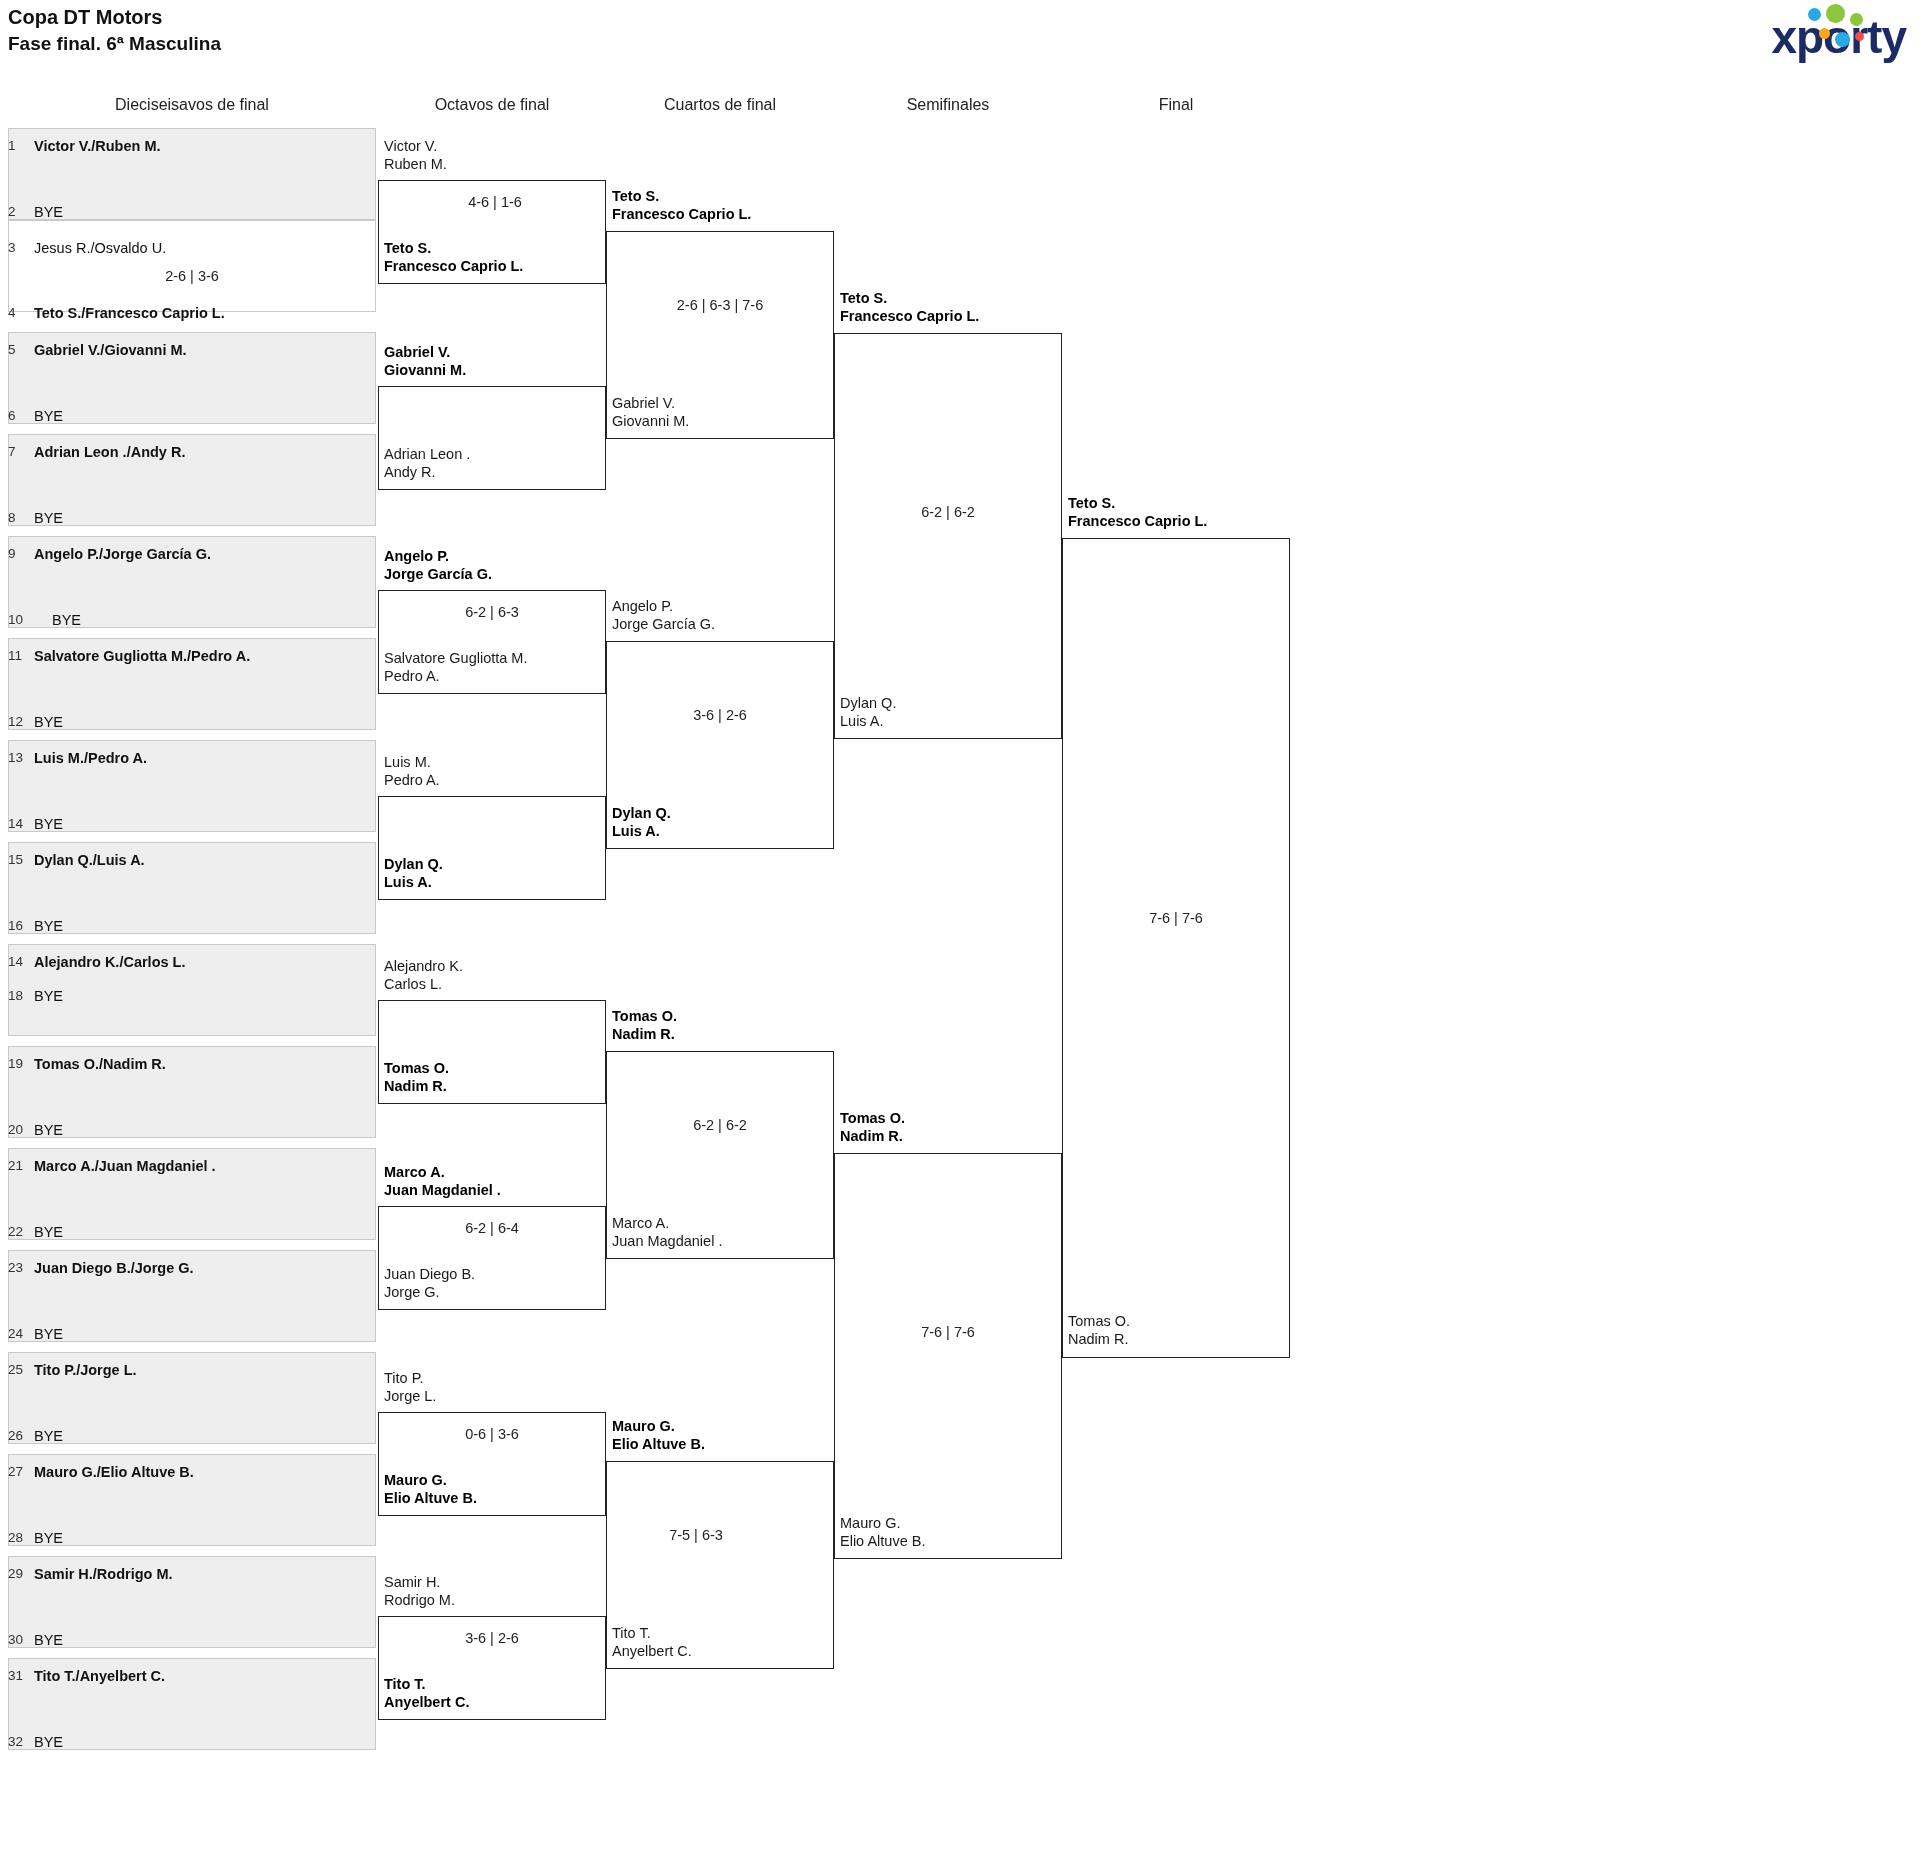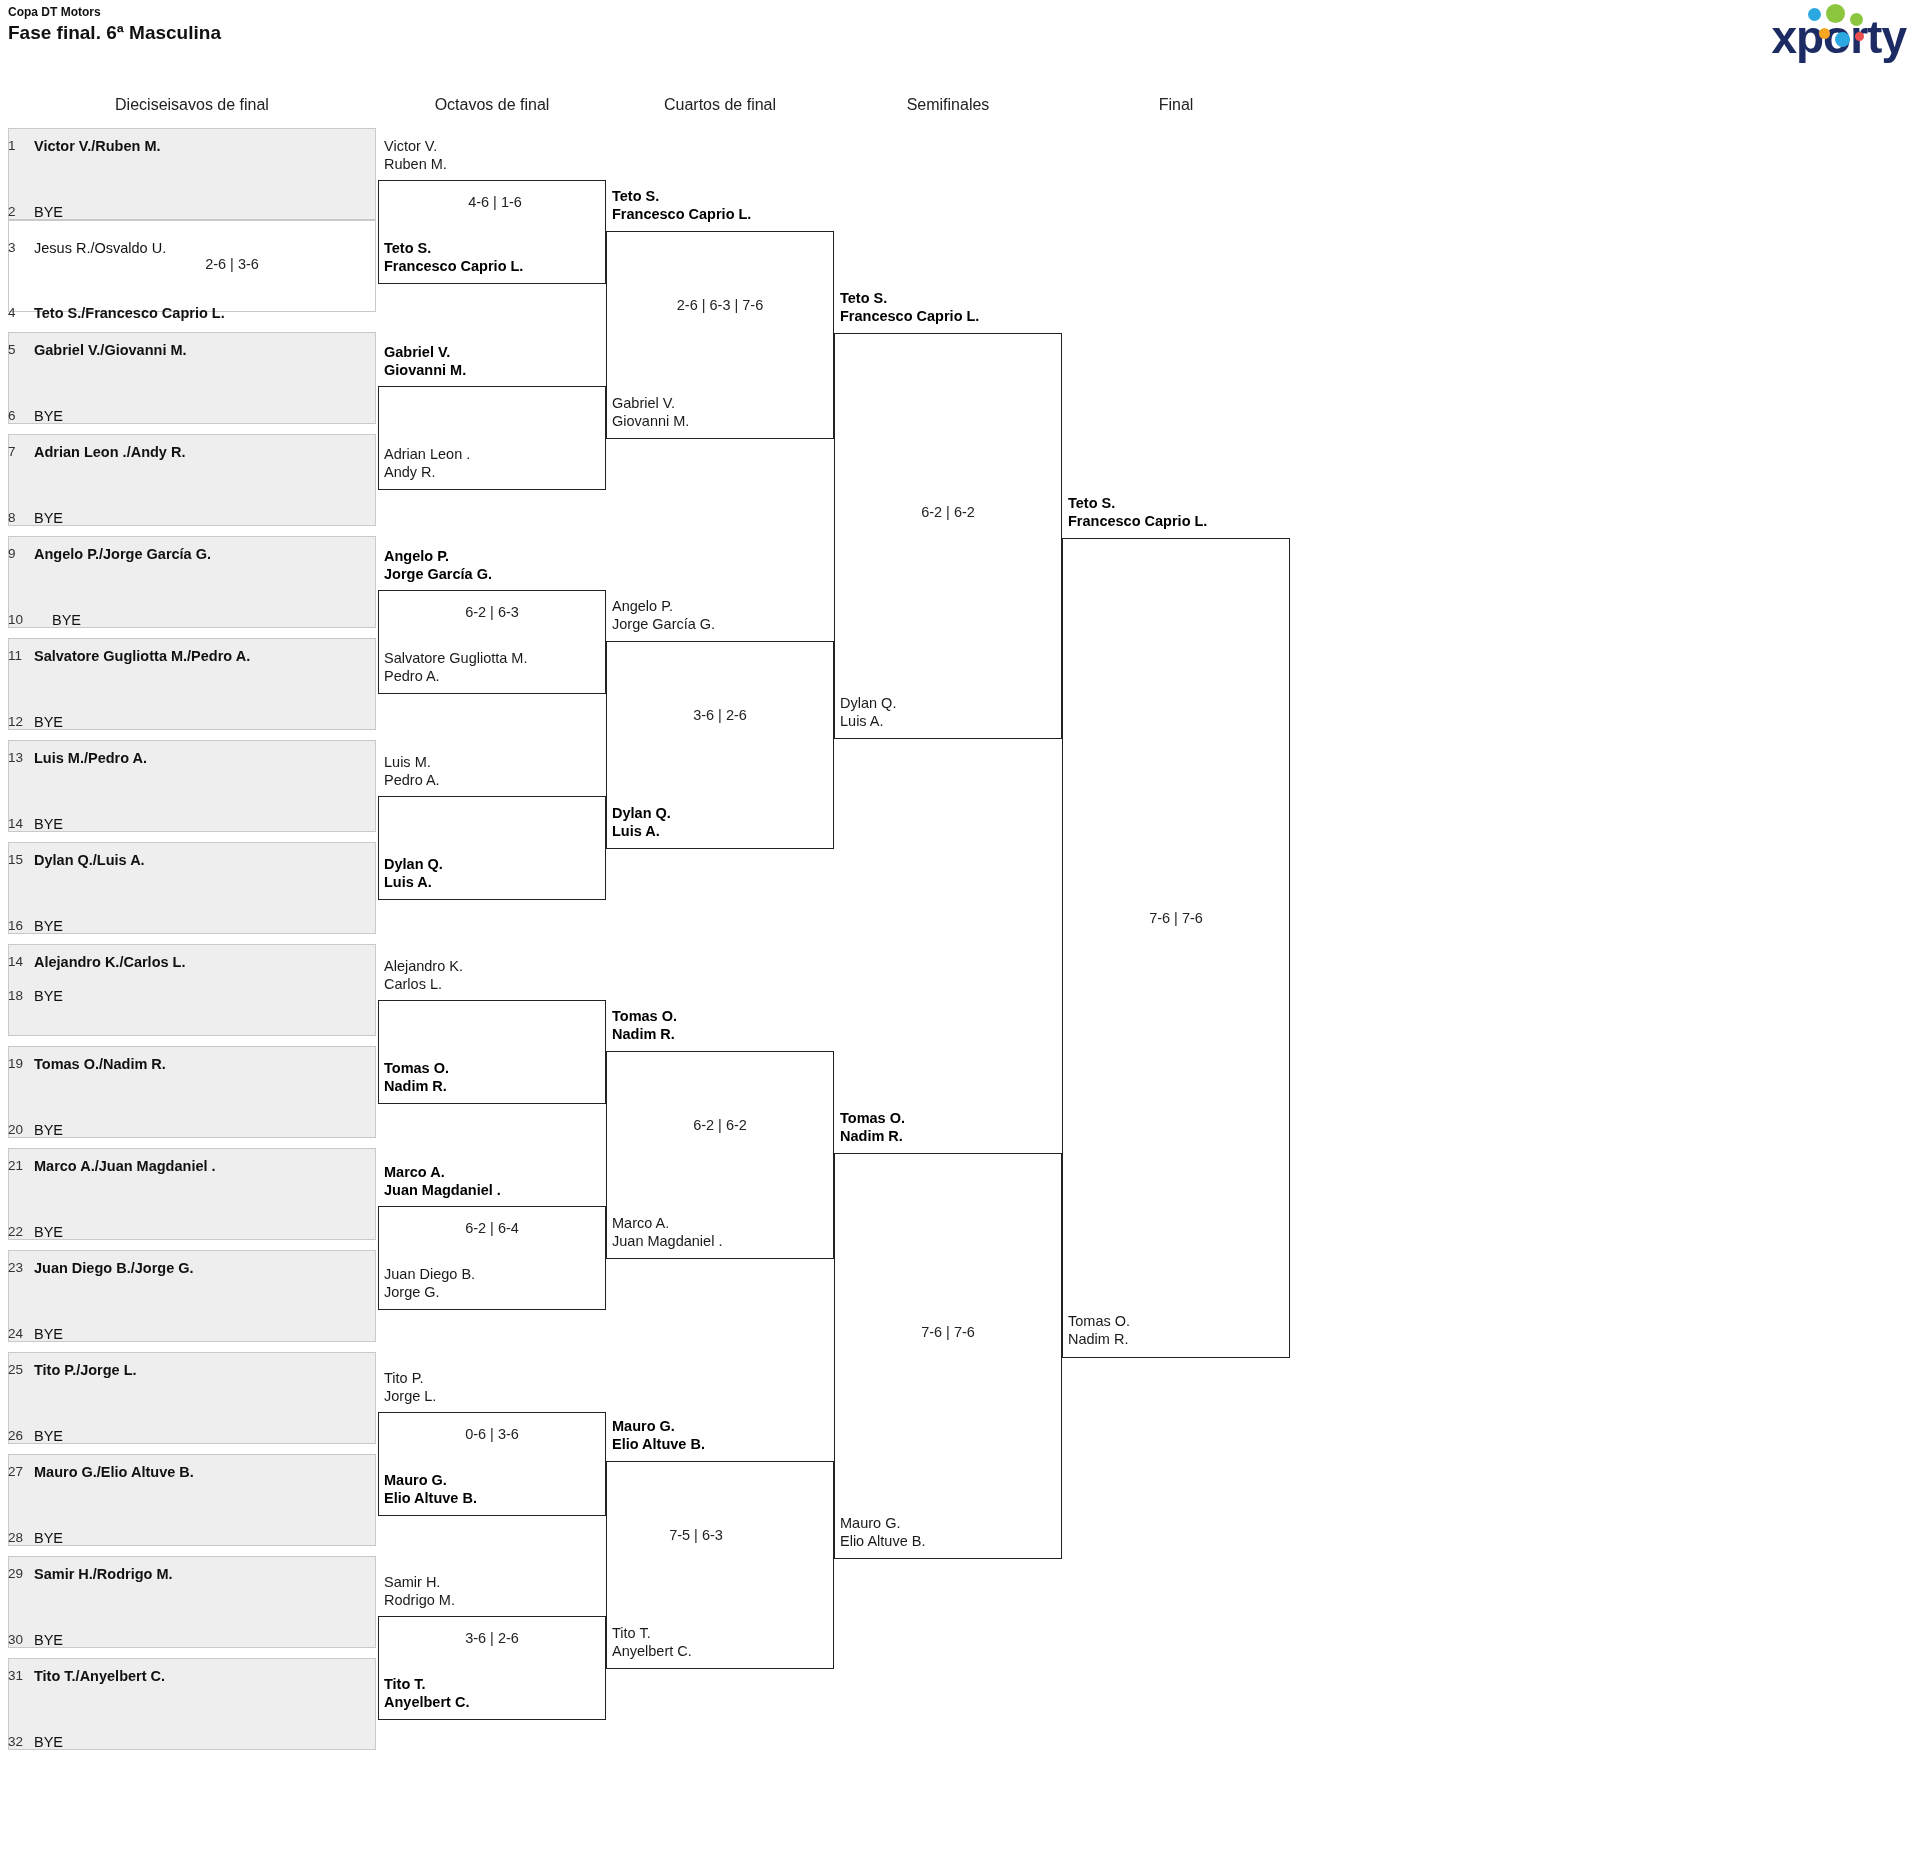--- a/index.html
+++ b/index.html
@@ -23,21 +23,21 @@
     width: 1920px;
     height: 70px;
   }
   #title-block {
     position: absolute;
     left: 8px;
     top: 4px;
     line-height: 1.35;
   }
   #title-block .t1 {
-    font-size: 12px;
+    font-size: 20px;
     font-weight: bold;
     color: #111;
   }
   #title-block .t2 {
     font-size: 19px;
     font-weight: bold;
     color: #111;
   }
 
   
@@ -320,21 +320,21 @@
     </div>
   <div class="r1-row bold" style="top:1668px;">
       <span class="seed">31</span>
       <span class="nm">Tito T./Anyelbert C.</span>
     </div>
   <div class="r1-row" style="top:1734px;">
       <span class="seed">32</span>
       <span class="nm">BYE</span>
     </div>
 
-  <div class="r1-score" style="top:256px;padding-left:40px;">2-6 | 3-6</div>
+  <div class="r1-score" style="top:268px;">2-6 | 3-6</div>
 
   <div class="mbox" style="left:378px; top:180px; width:228px; height:104px;"></div>
   <div class="mbox" style="left:378px; top:386px; width:228px; height:104px;"></div>
   <div class="mbox" style="left:378px; top:590px; width:228px; height:104px;"></div>
   <div class="mbox" style="left:378px; top:796px; width:228px; height:104px;"></div>
   <div class="mbox" style="left:378px; top:1000px; width:228px; height:104px;"></div>
   <div class="mbox" style="left:378px; top:1206px; width:228px; height:104px;"></div>
   <div class="mbox" style="left:378px; top:1412px; width:228px; height:104px;"></div>
   <div class="mbox" style="left:378px; top:1616px; width:228px; height:104px;"></div>
 

